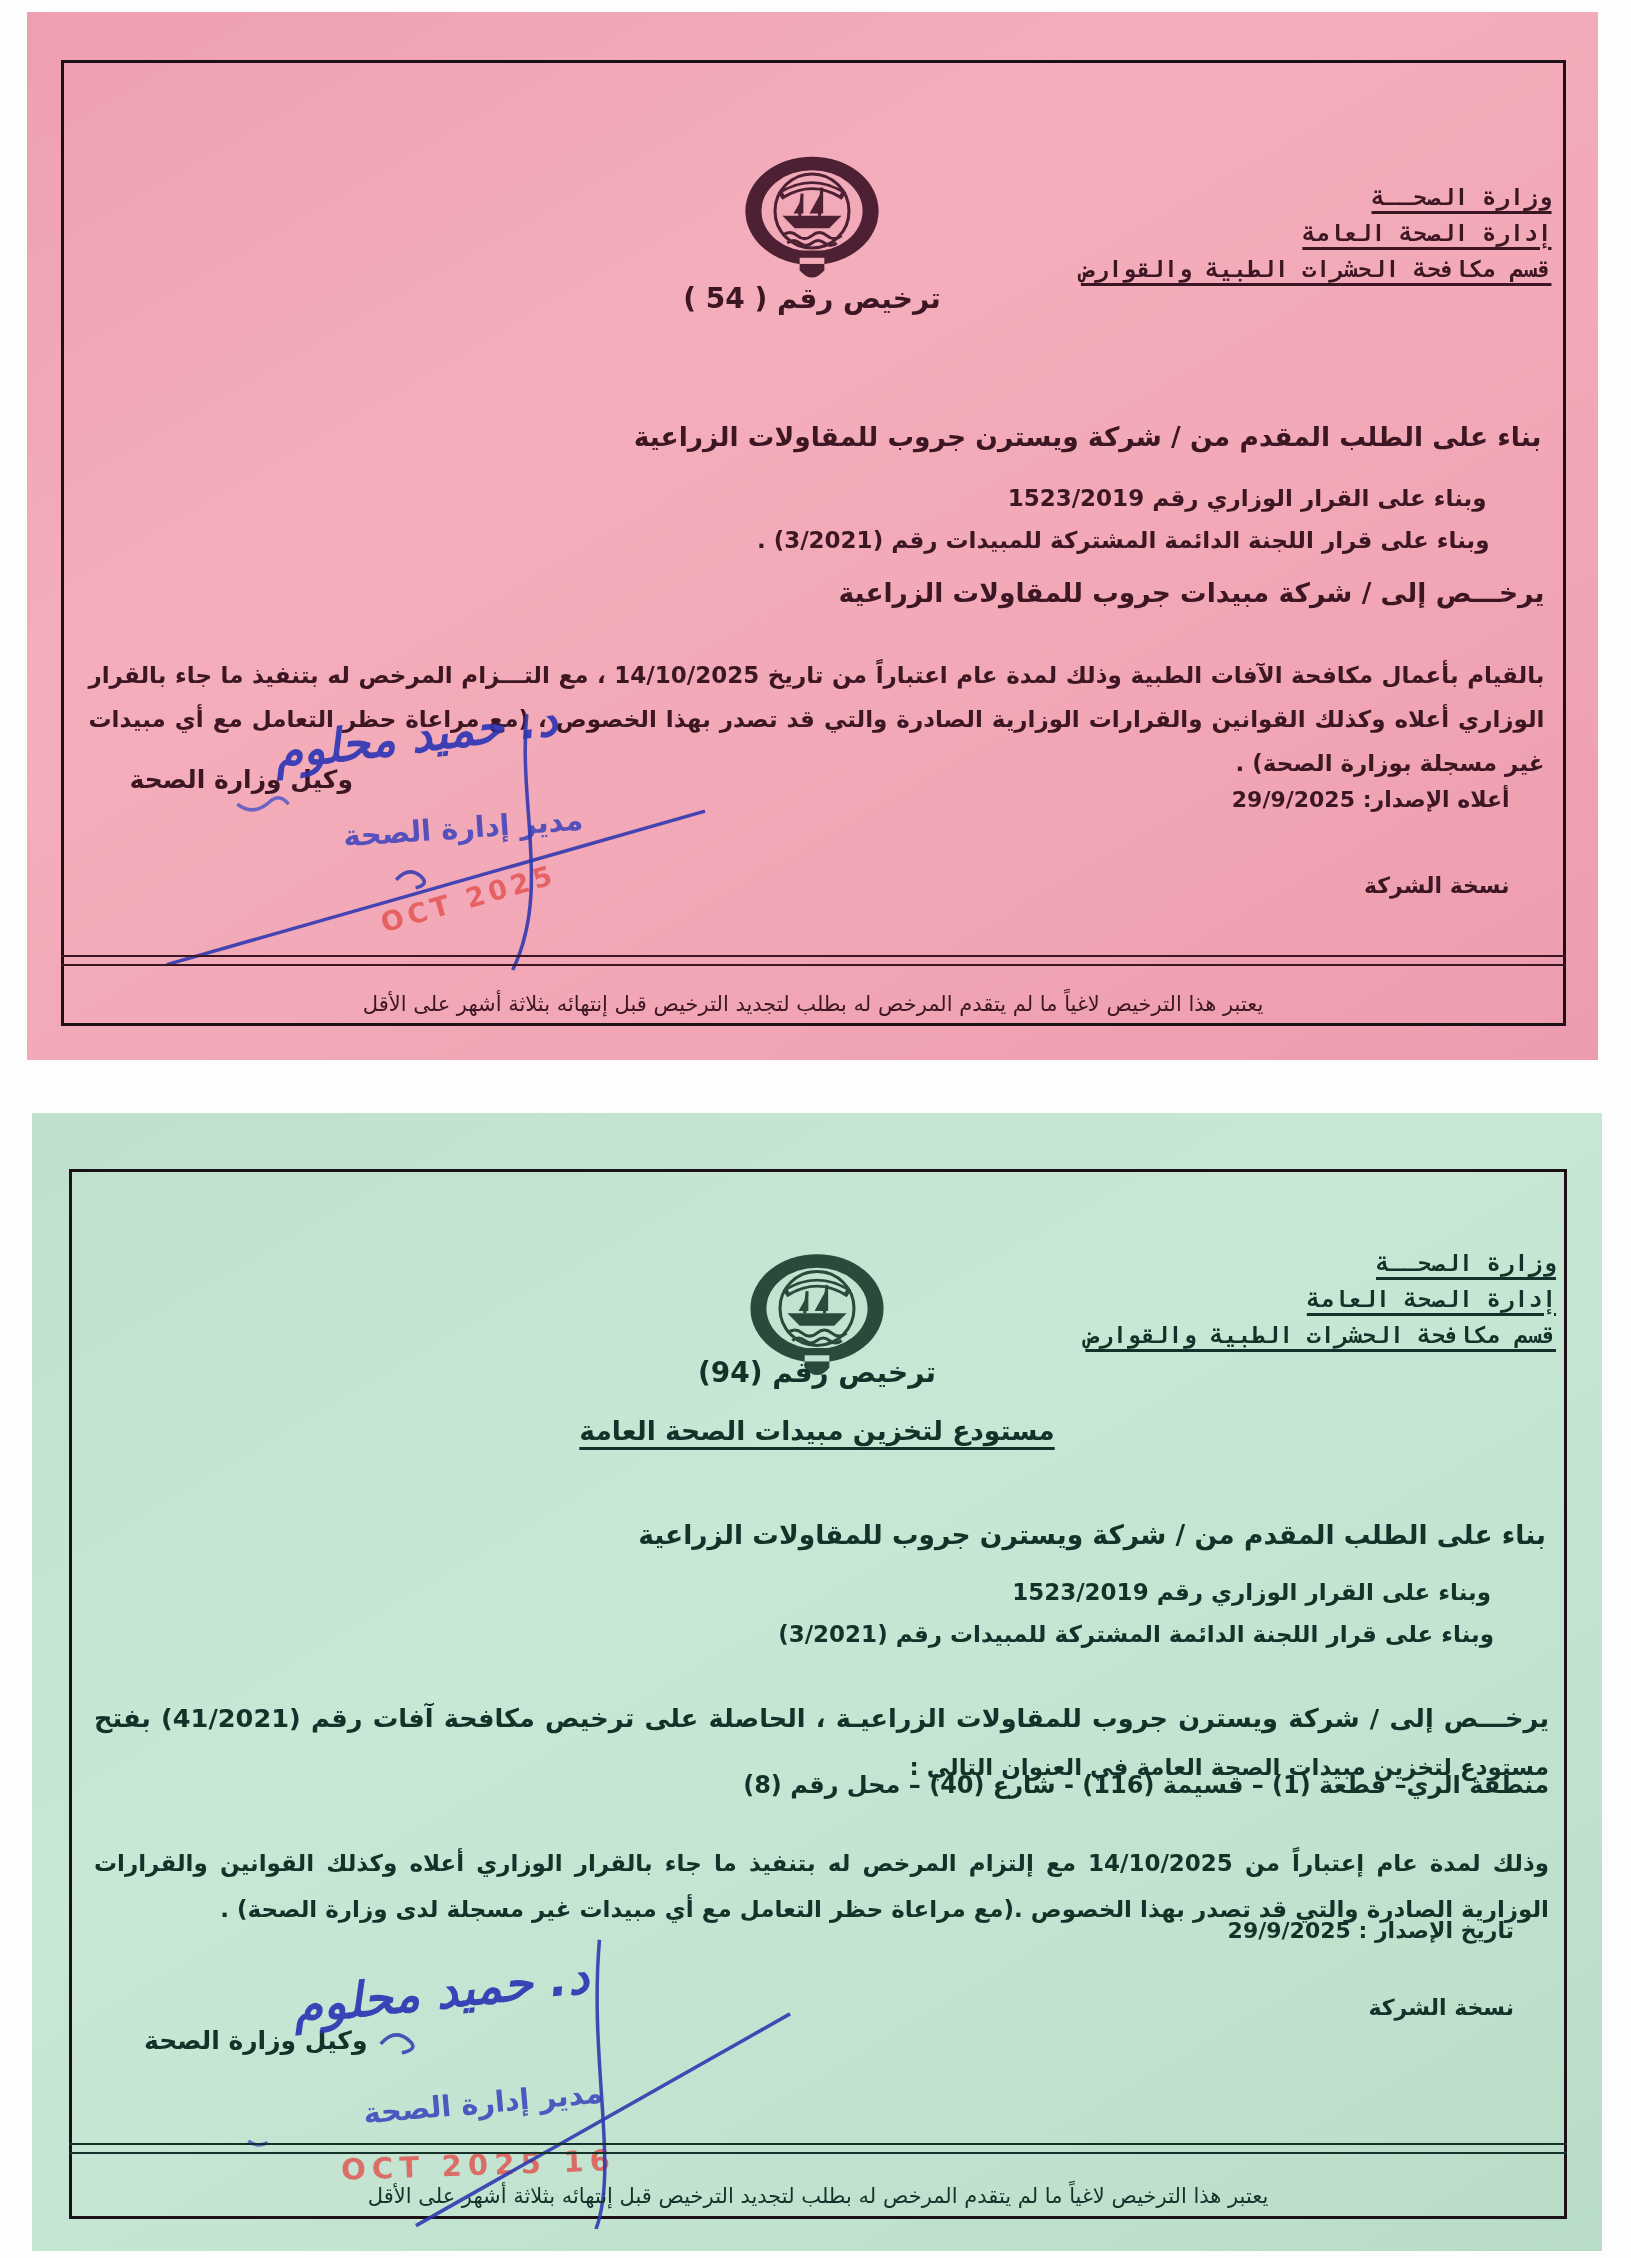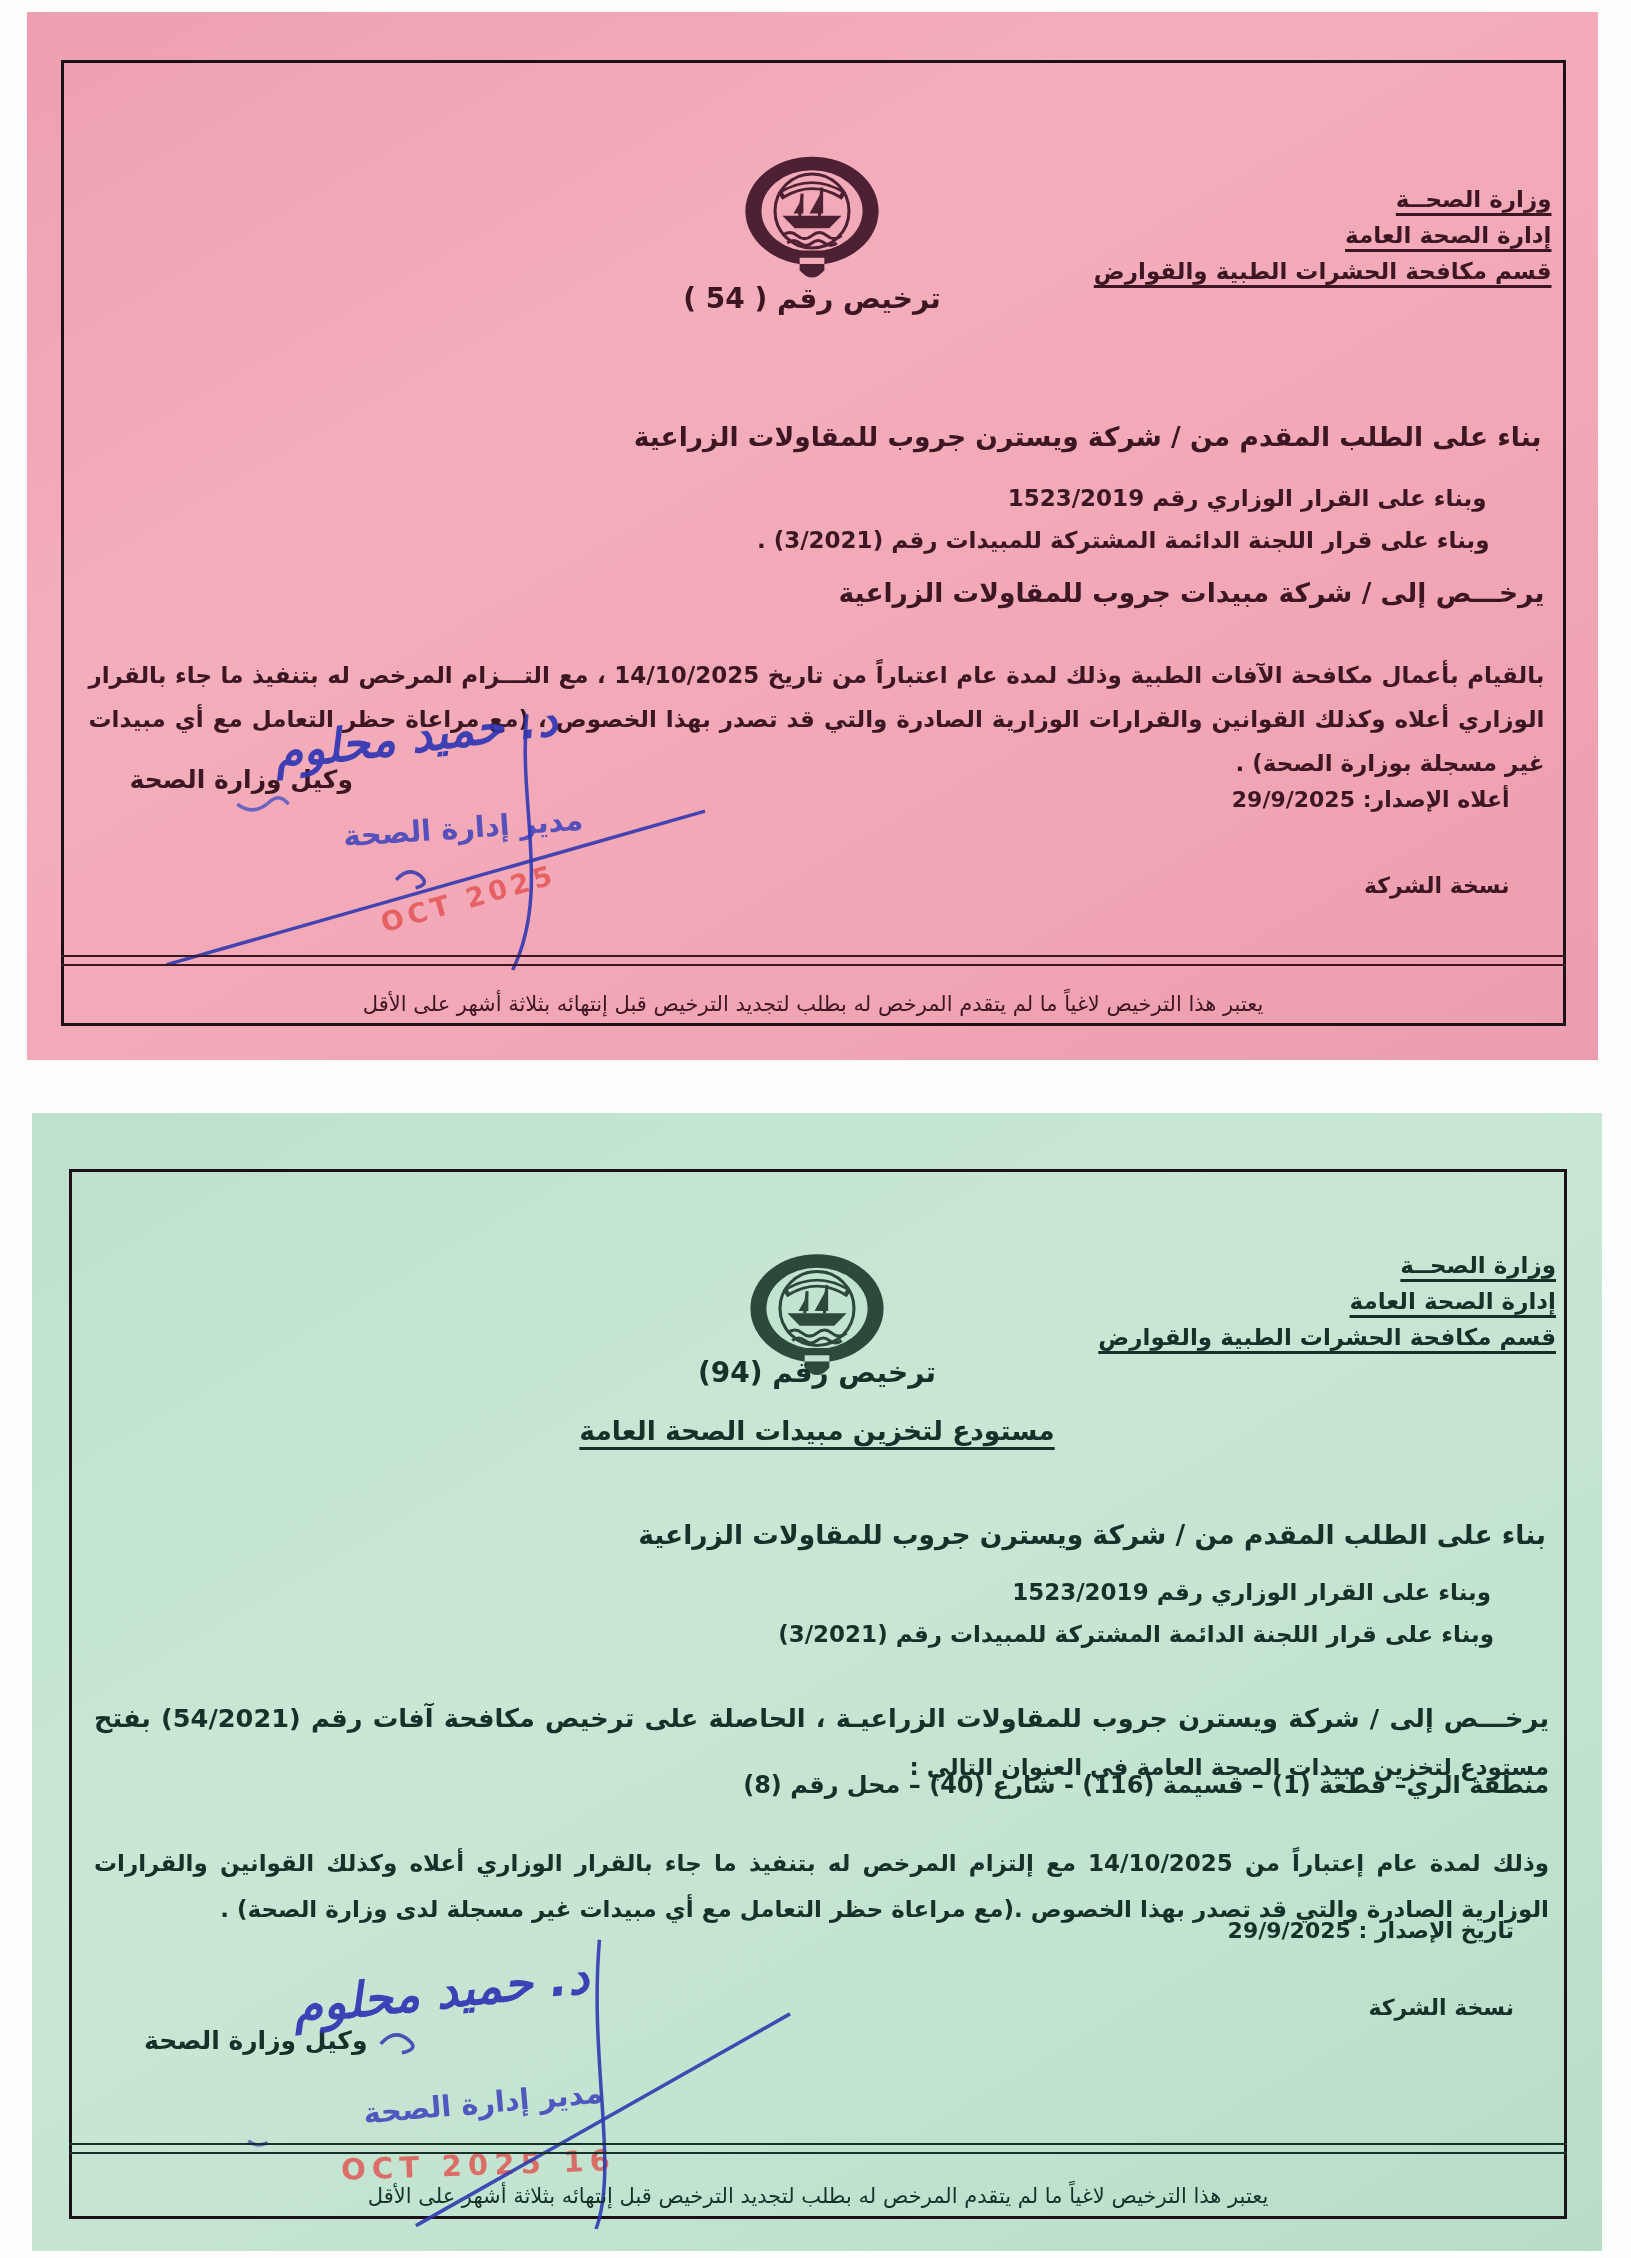--- a/index.html
+++ b/index.html
@@ -27,21 +27,21 @@
   .pink .border-box{left:34px;right:32px;top:48px;bottom:34px;}
   .green .border-box{left:37px;right:35px;top:56px;bottom:32px;}
 
   .emblem{position:absolute;left:50%;transform:translateX(-50%);}
   .pink .emblem{top:120px;width:148px;height:185px;color:var(--emblem);}
   .green .emblem{top:118px;width:148px;height:182px;color:var(--emblem);}
 
   .hdr-block{position:absolute;right:46px;text-align:right;font-weight:bold;font-size:23px;line-height:36px;}
   .pink .hdr-block{top:169px;}
   .green .hdr-block{top:134px;}
-  .hdr-line{text-decoration:underline;text-decoration-thickness:2.6px;text-underline-offset:6.2px;white-space:nowrap;}
+  .hdr-line{text-decoration:underline;text-decoration-thickness:2.6px;text-underline-offset:6.2px;white-space:nowrap;font-family:Liberation Mono, monospace;}
 
   .center-line{position:absolute;left:0;right:0;text-align:center;}
   .lic-title{font-size:28px;font-weight:bold;}
   .pink .lic-title{top:270px;}
   .green .lic-title{top:243px;}
   .lic-subtitle{font-size:26.5px;font-weight:bold;text-decoration:underline;text-decoration-thickness:2.6px;text-underline-offset:7px;}
   .pink .lic-subtitle{top:328px;}
   .green .lic-subtitle{top:302px;}
 
   .row{position:absolute;white-space:nowrap;}
@@ -195,21 +195,21 @@
       <div class="hdr-line">قسم مكافحة الحشرات الطبية والقوارض</div>
     </div>
 
     <div class="center-line lic-title">ترخيص رقم (94)</div>
     <div class="center-line lic-subtitle">مستودع لتخزين مبيدات الصحة العامة</div>
 
     <div class="row b30 request">بناء على الطلب المقدم من / شركة ويسترن جروب للمقاولات الزراعية</div>
     <div class="row r26 basis1">وبناء على القرار الوزاري رقم 1523/2019</div>
     <div class="row r26 basis2">وبناء على قرار اللجنة الدائمة المشتركة للمبيدات رقم (3/2021)</div>
 
-    <p class="par licensed-par"><span class="lp-bold">يرخـــص إلى / شركة ويسترن جروب للمقاولات الزراعيـة ، الحاصلة على ترخيص مكافحة آفات رقم (54/2021) بفتح</span> <span>مستودع لتخزين مبيدات الصحة العامة في العنوان التالي :</span></p>
+    <p class="par licensed-par"><span class="lp-bold">يرخـــص إلى / شركة ويسترن جروب للمقاولات الزراعيـة ، الحاصلة على ترخيص مكافحة آفات رقم (41/2021) بفتح</span> <span>مستودع لتخزين مبيدات الصحة العامة في العنوان التالي :</span></p>
 
     <div class="row r26 address">منطقة الري– قطعة (1) – قسيمة (116) - شارع (40) – محل رقم (8)</div>
 
     <p class="par body-par">وذلك لمدة عام إعتباراً من 14/10/2025 مع إلتزام المرخص له بتنفيذ ما جاء بالقرار الوزاري أعلاه وكذلك القوانين والقرارات الوزارية الصادرة والتي قد تصدر بهذا الخصوص .(مع مراعاة حظر التعامل مع أي مبيدات غير مسجلة لدى وزارة الصحة) .</p>
 
     <div class="date-row">
       <span>تاريخ الإصدار :</span>
       <span>29/9/2025</span>
     </div>
     <div class="copy-row">نسخة الشركة</div>

